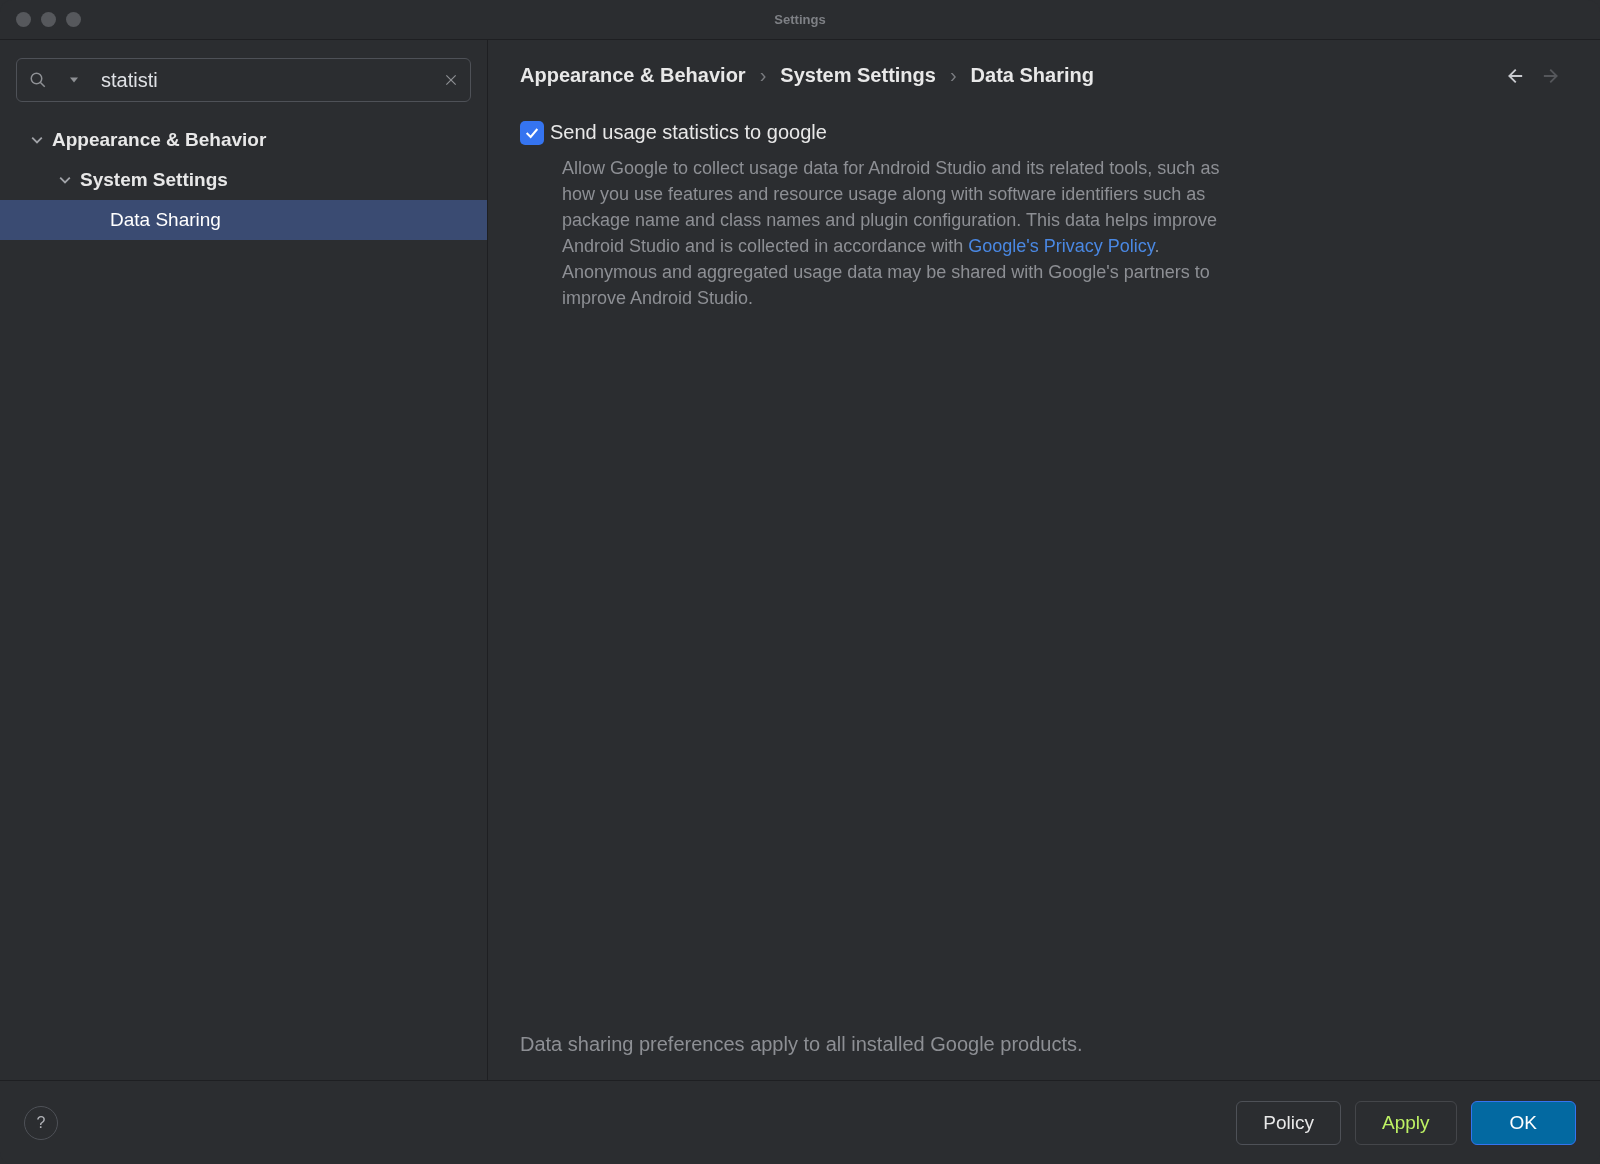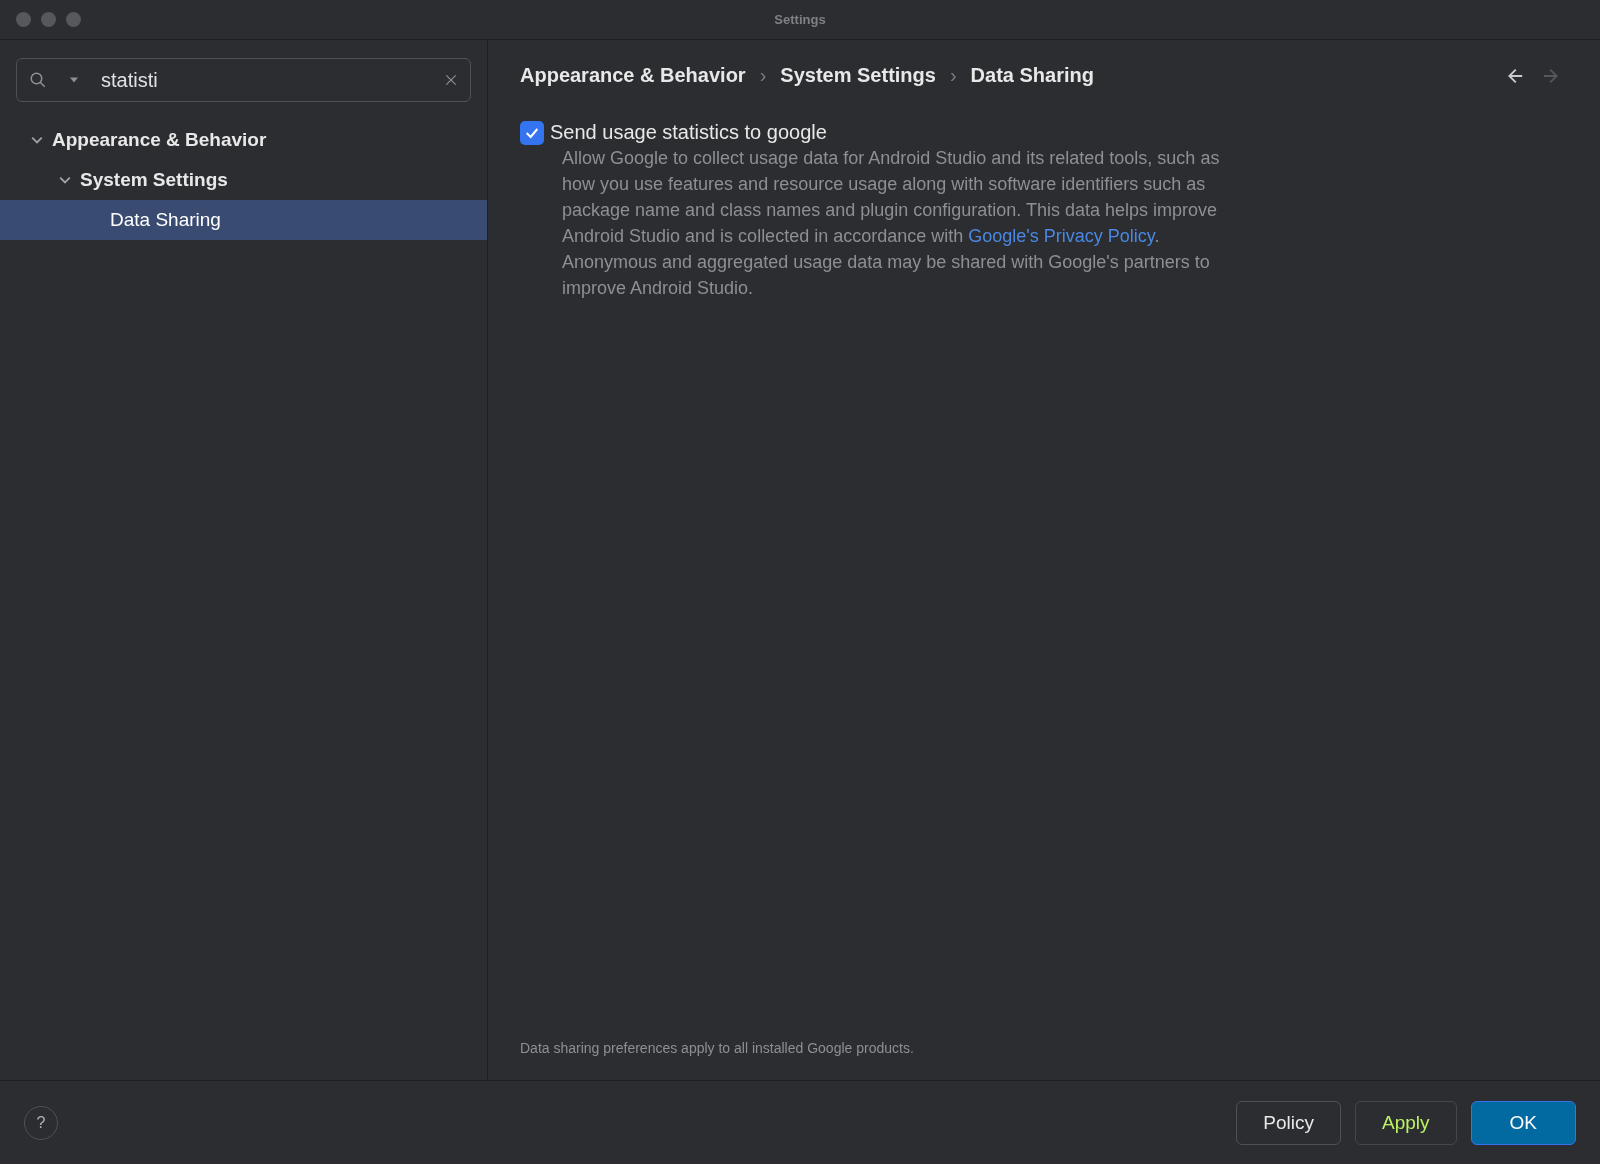--- a/index.html
+++ b/index.html
@@ -141,30 +141,31 @@
   .checkbox {
     width: 24px; height: 24px; border-radius: 5px;
     background: #3574f0;
     display: flex; align-items: center; justify-content: center;
     margin-top: 2px;
     flex-shrink: 0;
   }
   .checkbox svg { stroke: #fff; }
   .option-label { font-size: 20px; color: #e8e8e8; }
   .option-desc {
+    margin-top: 10px;
     padding-left: 42px;
     font-size: 18px;
     line-height: 1.45;
     color: #8d8f94;
     max-width: 700px;
   }
   .option-desc a { color: #4a88e3; text-decoration: none; }
   .content-footer-note {
     padding: 0 32px 24px 32px;
-    font-size: 14px;
+    font-size: 20px;
     color: #8d8f94;
   }
   .footer {
     height: 84px;
     border-top: 1px solid #1e1f22;
     display: flex;
     align-items: center;
     padding: 0 24px;
     gap: 14px;
   }

